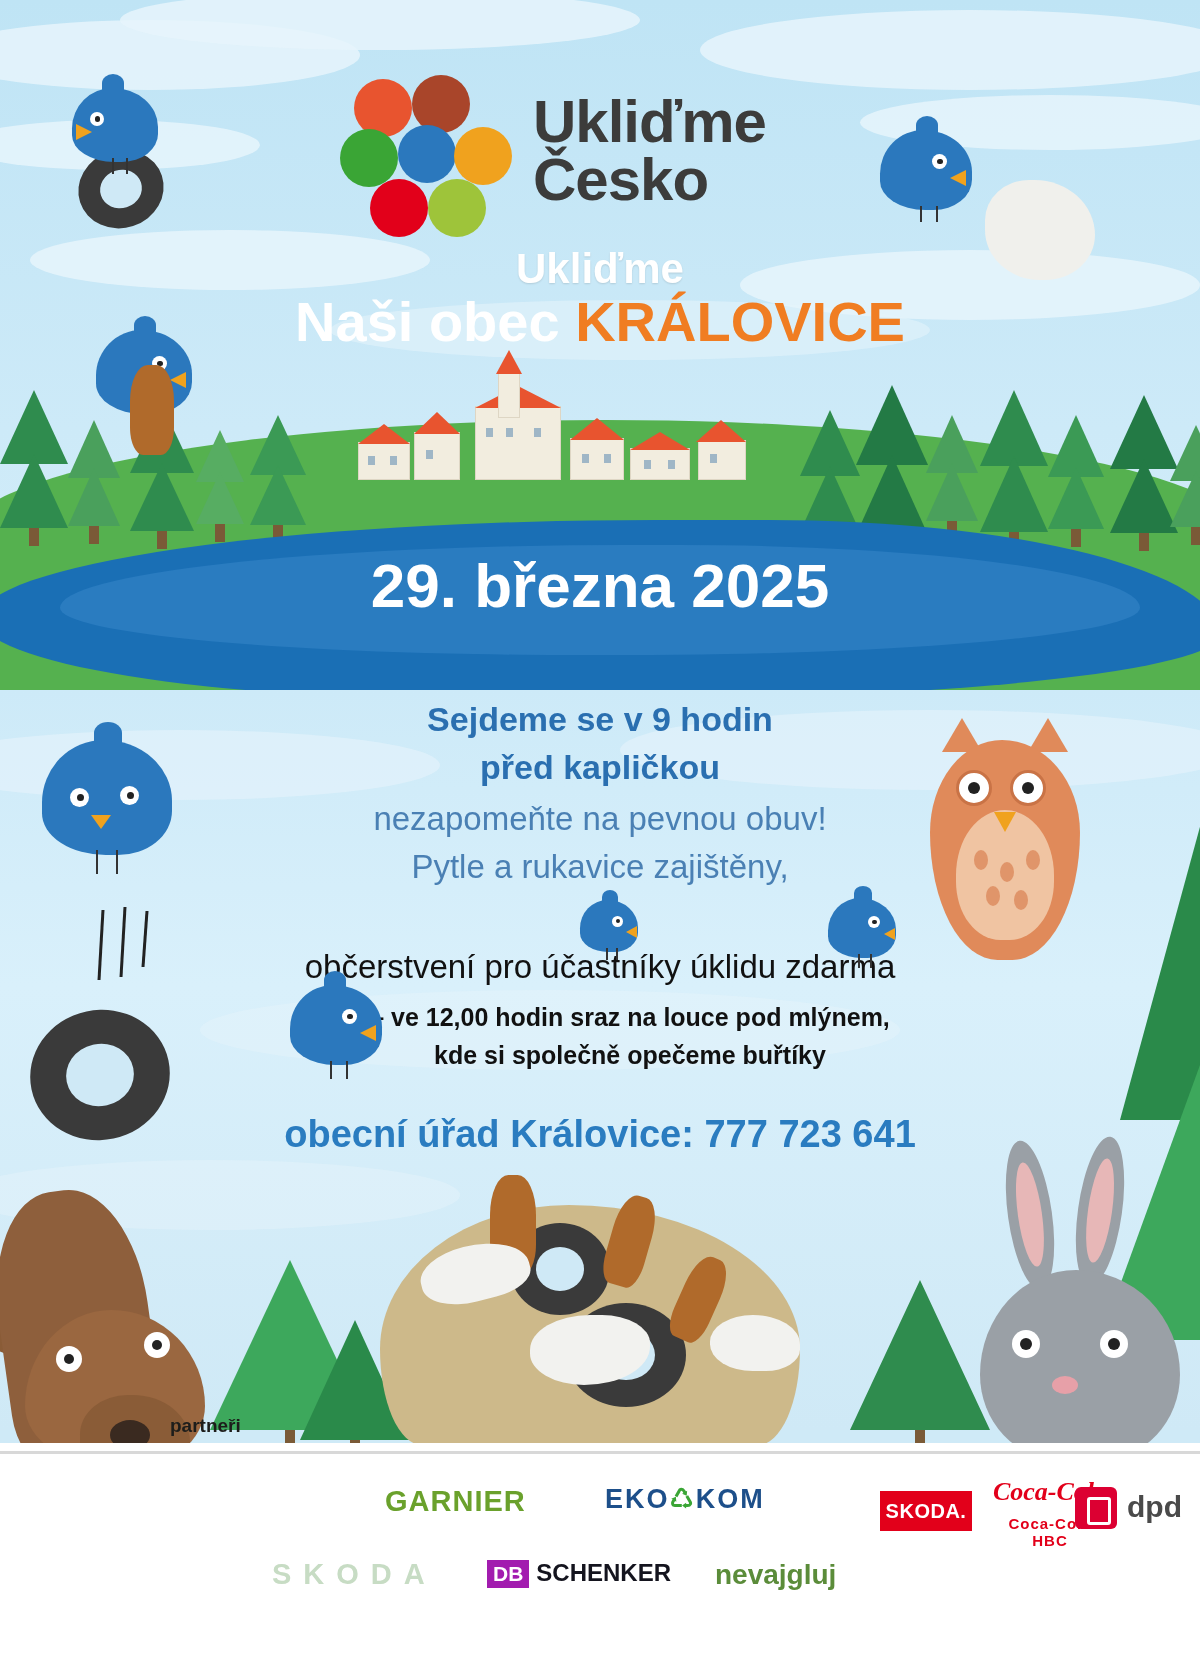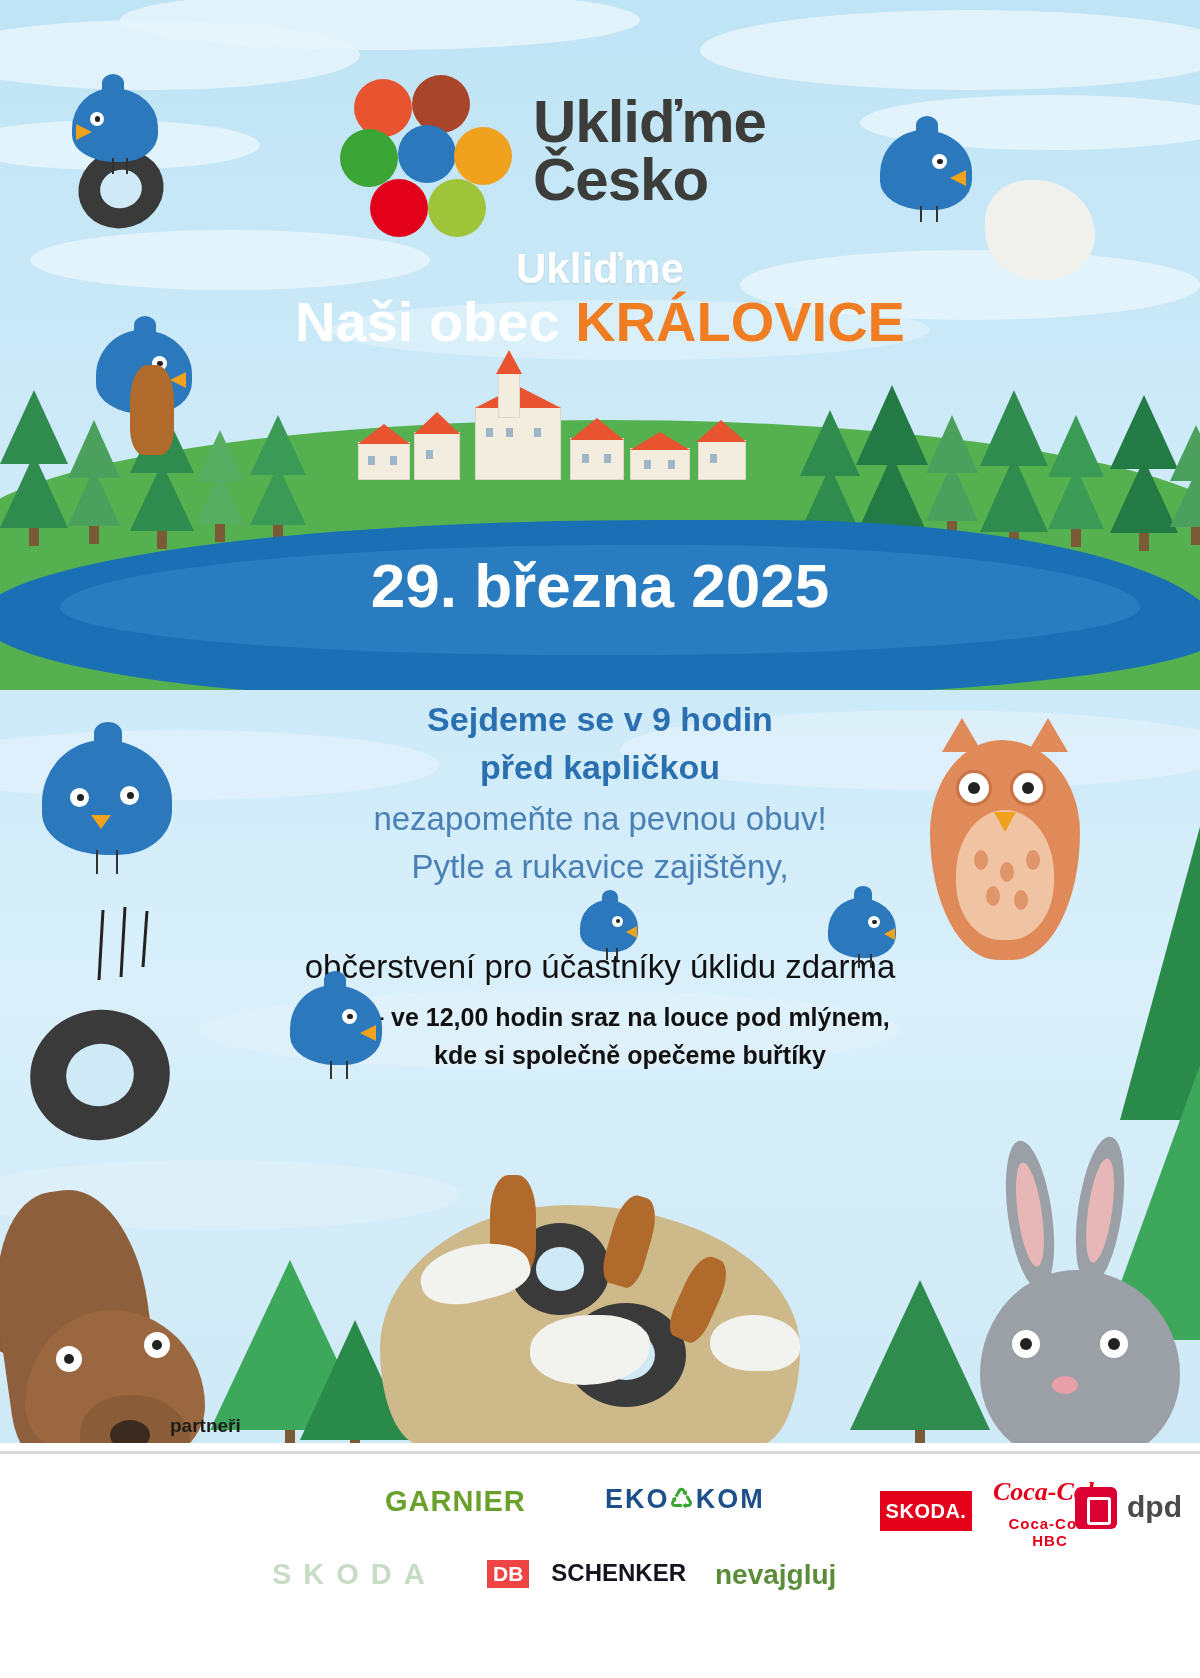--- a/index.html
+++ b/index.html
@@ -191,21 +191,21 @@
   .kb-flag { position:absolute; left:0; top:0; width:80px; height:70px; }
   .kb-flag .r{position:absolute;left:0;top:0;width:80px;height:35px;background:#e2001a;}
   .kb-flag .b{position:absolute;left:0;top:35px;width:80px;height:35px;background:#14141e;}
   .kb-txt { position:absolute; left:92px; top:-4px; font-size:52px; font-weight:bold; color:#14141e; letter-spacing:1px;}
   .kb-sub { position:absolute; left:92px; top:52px; font-size:34px; color:#14141e; font-family:"Liberation Serif", serif; font-style:italic;}
   .p-garnier { position:absolute; left:385px; top:42px; font-size:29px; font-weight:bold; color:#6aa12c; letter-spacing:1px; }
   .p-skoda { position:absolute; left:272px; top:115px; font-size:29px; font-weight:bold; color:#c7dcc4; letter-spacing:12px;}
   .p-ekokom { position:absolute; left:605px; top:40px; font-size:27px; font-weight:bold; color:#1d4f8a; letter-spacing:2px;}
   .p-ekokom .c { color:#3aa535; }
   .p-db { position:absolute; left:487px; top:116px; font-size:24px; font-weight:bold; color:#14141e; }
-  .p-db .tag { display:inline-block; background:#ef4444; color:#fff; padding:2px 6px; margin-right:22px; font-size:21px;}
+  .p-db .tag { display:inline-block; background:#a21caf; color:#fff; padding:2px 6px; margin-right:7px; font-size:21px;}
   .p-nevajgluj { position:absolute; left:715px; top:116px; font-size:28px; color:#5b8c3a; font-weight:bold;}
   .p-penny { position:absolute; left:880px; top:48px; width:92px; height:40px; background:#e2001a;
     color:#fff; font-weight:bold; font-size:20px; text-align:center; line-height:40px; letter-spacing:.5px;}
   .p-cocacola { position:absolute; left:990px; top:34px; width:120px; text-align:center; }
   .cc-txt { font-family:"Liberation Serif", serif; font-style:italic; font-weight:bold; font-size:26px; color:#e2001a;}
   .cc-sub { margin-top:8px; font-size:15px; font-weight:bold; color:#e2001a; letter-spacing:1px;}
   .p-dpd { position:absolute; left:1075px; top:44px; }
   .dpd-box { position:absolute; left:0; top:0; width:42px; height:42px; background:#dc0032; border-radius:6px;}
   .dpd-box:after{content:'';position:absolute;left:12px;top:10px;width:18px;height:22px;border:3px solid #fff;border-radius:3px;}
   .dpd-txt { position:absolute; left:52px; top:3px; font-size:30px; font-weight:bold; color:#4a4a4a;}
@@ -375,20 +375,21 @@
   </div>
   <div class="blk2">
     <div>nezapomeňte na pevnou obuv!</div>
     <div>Pytle a rukavice zajištěny,</div>
   </div>
   <div class="blk3">občerstvení pro účastníky úklidu zdarma</div>
   <div class="blk4">
     <div>– ve 12,00 hodin sraz na louce pod mlýnem,</div>
     <div>kde si společně opečeme buřtíky</div>
   </div>
+  <div class="blk5">obecní úřad Královice: 777 723 641</div>
 
   <svg class="scribble" viewBox="0 0 70 85">
     <path d="M8 5 L4 75" stroke="#222" stroke-width="3" fill="none"></path>
     <path d="M30 2 L26 72" stroke="#222" stroke-width="3" fill="none"></path>
     <path d="M52 6 L48 62" stroke="#222" stroke-width="3" fill="none"></path>
   </svg>
 
   <div class="tire" style="left:78px;top:150px;width:86px;height:78px;transform:rotate(-18deg);"></div>
   <div class="tire" style="left:30px;top:1010px;width:140px;height:130px;transform:rotate(-12deg);"></div>
 

